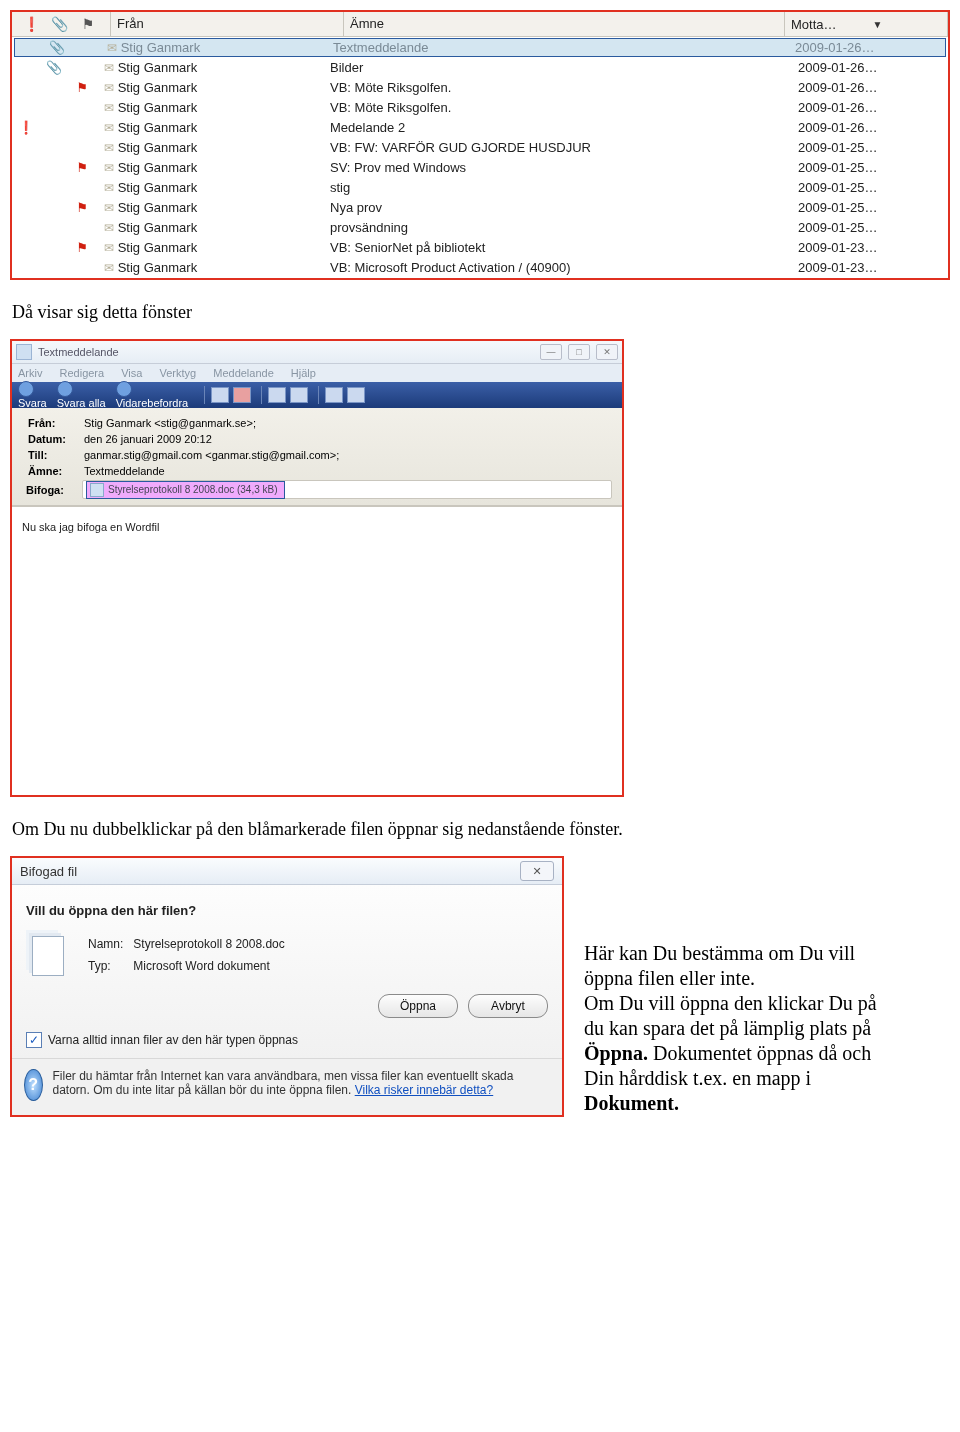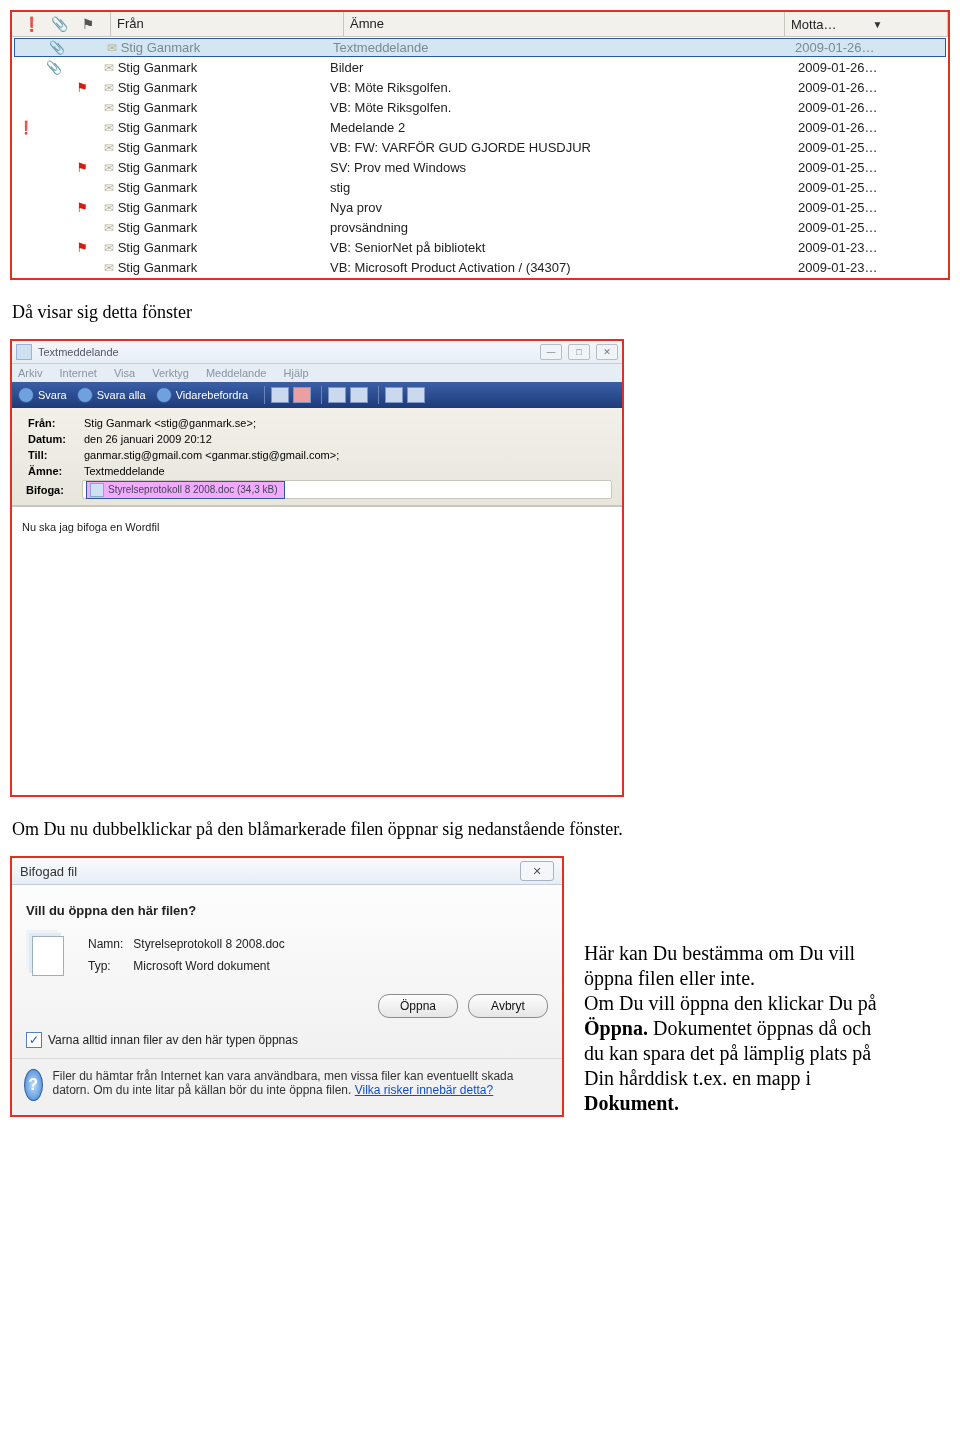--- a/index.html
+++ b/index.html
@@ -83,21 +83,21 @@
     padding:3px 6px;
     color:#7a8894;
   }
   .menubar span{margin-right:14px; color:#8895a3;}
   .toolbar-blue {
     background: linear-gradient(#3b5fa7,#1c3b7a);
     height:26px;
     display:flex; align-items:center; padding:0 6px;
     color:#fff; font-size:11px;
   }
-  .tb-btn { display:flex;align-items:center;margin-right:10px;}
+  .tb-btn { display:flex;align-items:flex-start;margin-right:10px;flex-direction:column;}
   .tb-ic { width:14px;height:14px;background:#6fa0e0;border-radius:50%;margin-right:4px;border:1px solid #355a9c;}
   .tb-sep{ width:1px;height:18px;background:#6a85b8;margin:0 6px;}
   .tb-mini{width:16px;height:14px;background:#cbd9ef;border:1px solid #7a95c6;margin-right:4px;}
   .hdr {
     background: linear-gradient(#f2f0e9,#e7e5dc);
     border-bottom:1px solid #c9c6bd;
     padding:6px 10px;
     font-size:11px;
   }
   .hdr table td{padding:1px 4px; vertical-align:middle;}
@@ -307,21 +307,21 @@
         <div class="c-subject">VB: SeniorNet på bibliotekt</div>
         <div class="c-date">2009-01-23…</div>
       </div>
       <div class="mail-row">
         <div class="c-icons">
           <span class="flag" style="color:#d02010"></span>
           <span class="attach"></span>
           <span class="flag"></span>
         </div>
         <div class="c-from"><span class="env">✉</span> Stig Ganmark</div>
-        <div class="c-subject">VB: Microsoft Product Activation / (34307)</div>
+        <div class="c-subject">VB: Microsoft Product Activation / (40900)</div>
         <div class="c-date">2009-01-23…</div>
       </div>
     </div>
 </div>
 
 <div class="caption">
   <p>Då visar sig detta fönster</p>
 </div>
 
 <div class="msg-window">
@@ -331,21 +331,21 @@
       <span>Textmeddelande</span>
     </div>
     <div class="winbtns">
       <span>—</span>
       <span>□</span>
       <span>✕</span>
     </div>
   </div>
   <div class="menubar">
     <span>Arkiv</span>
-    <span>Internet</span>
+    <span>Redigera</span>
     <span>Visa</span>
     <span>Verktyg</span>
     <span>Meddelande</span>
     <span>Hjälp</span>
   </div>
   <div class="toolbar-blue">
     <div class="tb-btn">
         <span class="tb-ic"></span>
         <span>Svara</span>
       </div>
@@ -449,20 +449,20 @@
       </div>
     </div>
   </div>
 
   <div class="side-text">
     <p>Här kan Du bestämma om Du vill</p>
     <p>öppna filen eller inte.</p>
     <p>
       <span>Om Du vill öppna den klickar Du på</span>
     </p>
+    <p>du kan spara det på lämplig plats på</p>
     <p>
       <b>Öppna.</b><span> Dokumentet öppnas då och</span>
     </p>
-    <p>du kan spara det på lämplig plats på</p>
     <p>Din hårddisk t.ex. en mapp i</p>
     <p><b>Dokument.</b></p>
   </div>
 </div>
 
 </body></html>

